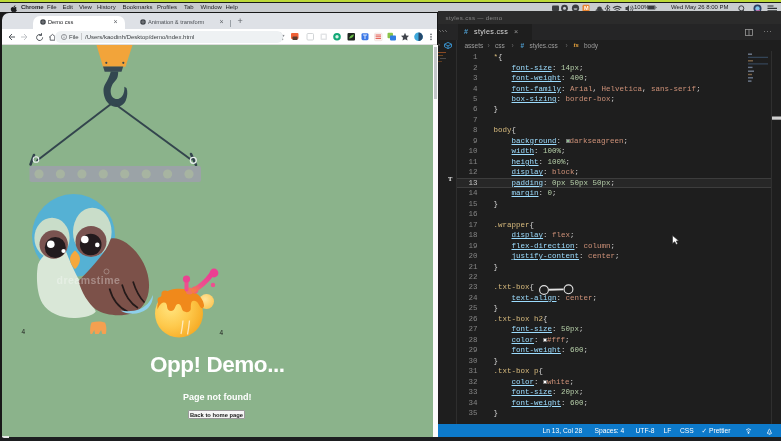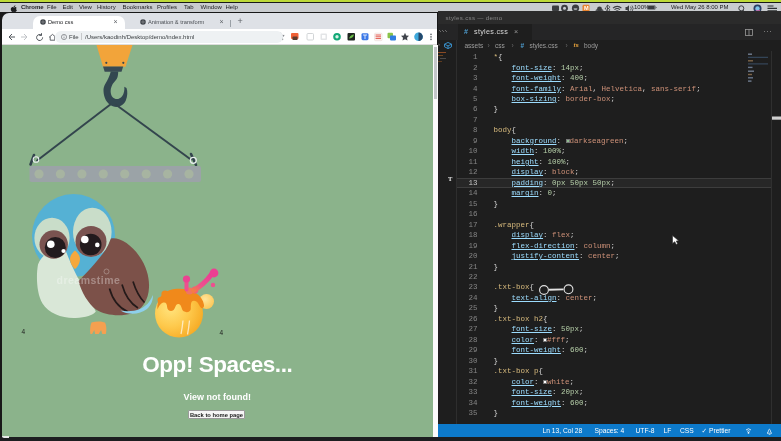--- a/index.html
+++ b/index.html
@@ -267,22 +267,22 @@
   <path d="M186,289 L186,280.5" stroke="#ee4f8f" stroke-width="4" stroke-linecap="round"></path>
   <circle cx="186" cy="278.5" r="3.6" fill="#ec4291"></circle>
   <path d="M182.5,320 C182,325 181.5,329 180.5,333.5" stroke="rgba(255,255,255,0.65)" stroke-width="1.3" fill="none"></path>
   <path d="M189,320 C188.5,325 188,329 187,334" stroke="rgba(255,255,255,0.65)" stroke-width="1.3" fill="none"></path>
 
   <text x="21" y="333" font-family="Liberation Sans" font-size="6.5" fill="#1c1c1c">4</text>
   <text x="219" y="334" font-family="Liberation Sans" font-size="6.5" fill="#1c1c1c">4</text>
 </svg>
 <div class="abs" id="scrollstrip"></div>
 <div class="abs" id="scrollthumb"></div>
-<div class="abs" id="bigtxt">Opp! Spaces...</div>
-<div class="abs" id="smalltxt">View not found!</div>
+<div class="abs" id="bigtxt">Opp! Demo...</div>
+<div class="abs" id="smalltxt">Page not found!</div>
 <div class="abs" id="homebtn">Back to home page</div>
 <div class="abs" id="vsc"></div>
 <div class="abs" id="vstitle"><span style="margin-left:8px">styles.css — demo</span></div>
 <div class="abs" id="vstabs">
   <span style="position:absolute;left:2px;top:0;color:#8a8a8a;font-size:7px;line-height:15.5px;letter-spacing:0.5px;">···</span>
   <svg style="position:absolute;left:307px;top:5px" width="8" height="7" viewBox="0 0 8 7">
     <rect x="0.5" y="0.5" width="7" height="6" fill="none" stroke="#9a9a9a" stroke-width="0.8"></rect>
     <line x1="4" y1="0.5" x2="4" y2="6.5" stroke="#9a9a9a" stroke-width="0.8"></line>
   </svg>
   <span style="position:absolute;left:326px;top:0;color:#9a9a9a;font-size:7px;line-height:15.5px;letter-spacing:0.5px;">···</span>

